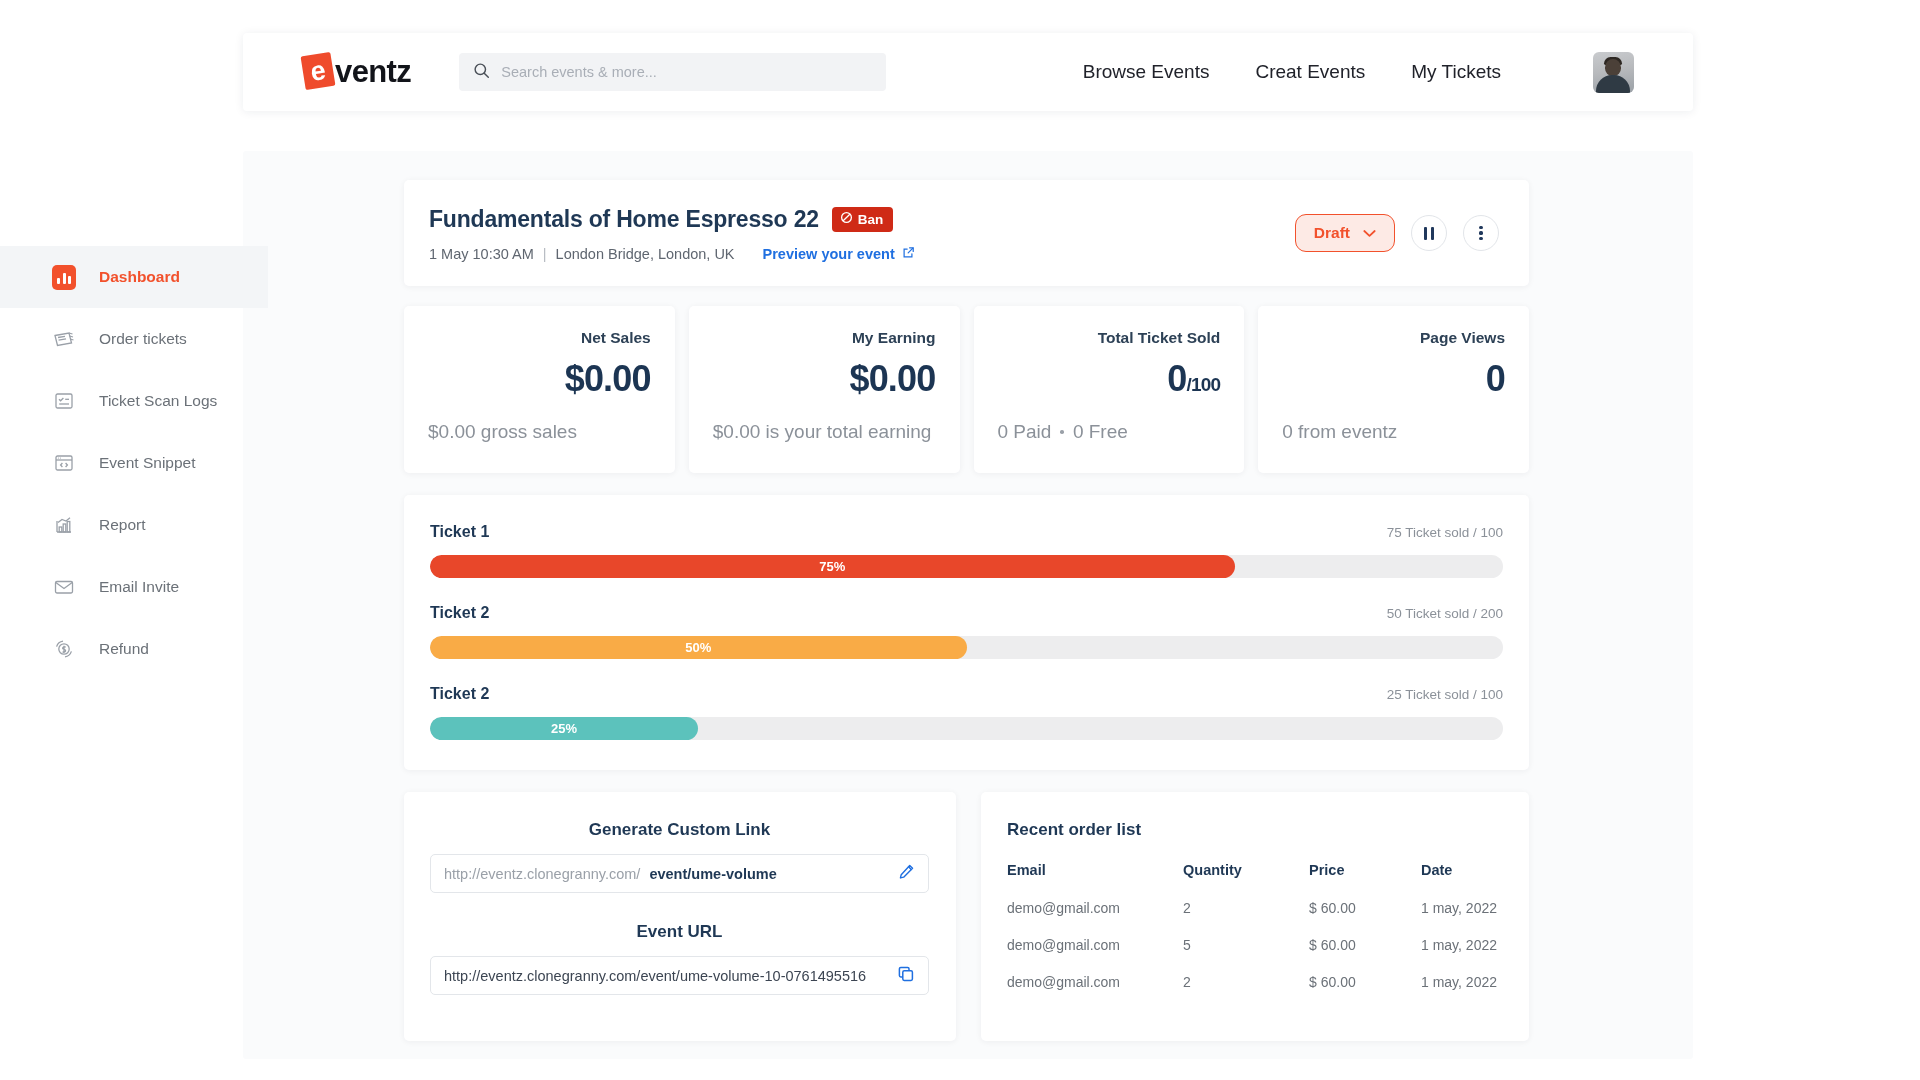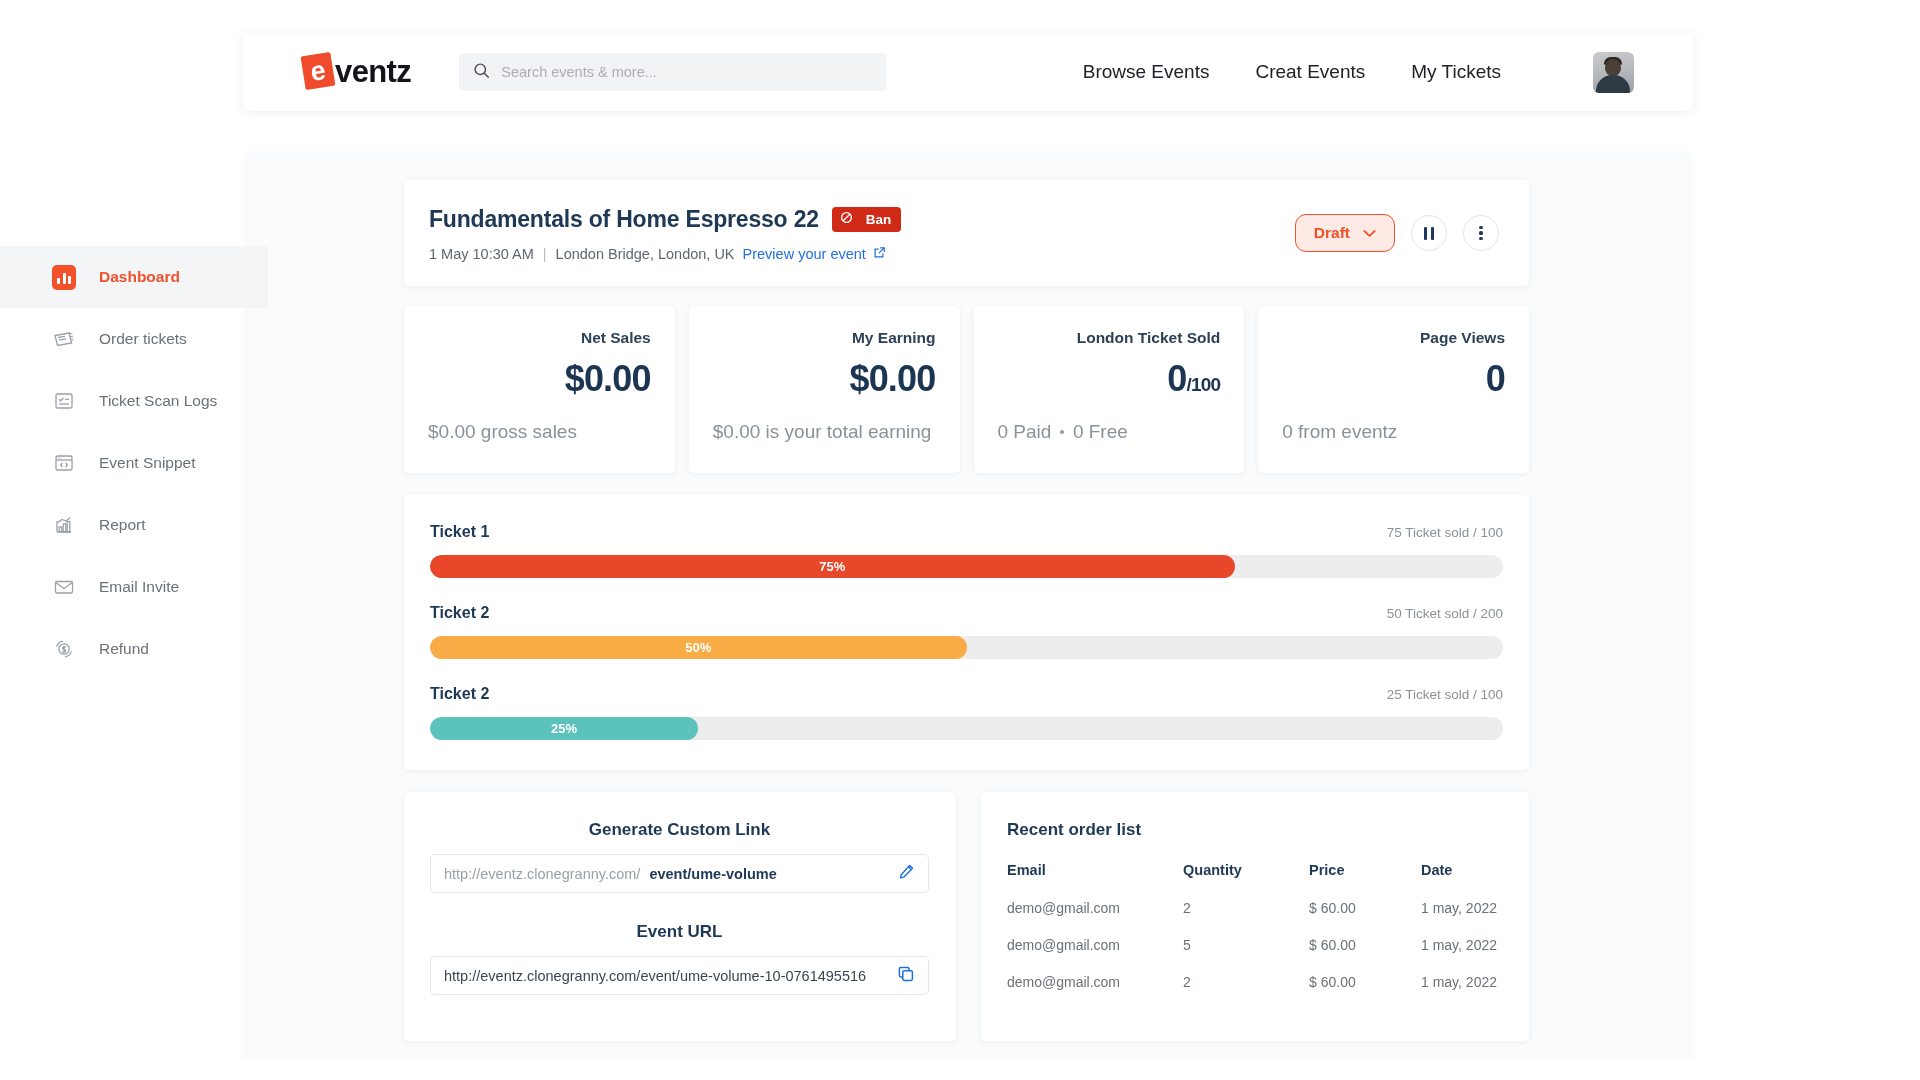--- a/index.html
+++ b/index.html
@@ -62,25 +62,25 @@
   .ico-dash i:nth-child(2) { height: 11px; }
   .ico-dash i:nth-child(3) { height: 8px; }
 
   
   .card { background: #fff; border-radius: 5px; box-shadow: 0 1px 6px rgba(30,41,59,.06); }
   .event-head { padding: 26px 30px 24px 25px; display: flex; align-items: flex-start; }
   .event-title-row { display: flex; align-items: center; gap: 13px; }
   .event-title { font-size: 23px; font-weight: 700; color: #1f3855; letter-spacing: -0.2px; }
   .badge-ban {
     background: #cf2a16; color: #fff; border-radius: 4px; font-size: 13.5px; font-weight: 600;
-    padding: 4px 10px 5px 8px; display: flex; align-items: center; gap: 13px; white-space: nowrap;
+    padding: 4px 10px 5px 8px; display: flex; align-items: center; gap: 5px; white-space: nowrap;
   }
   .event-meta { margin-top: 13px; display: flex; align-items: center; font-size: 14.5px; color: #5f6670; gap: 0; }
   .meta-sep { margin: 0 9px; color: #b6bbc2; }
-  .preview-link { margin-left: 8px; color: #1f6fe0; font-weight: 400; font-size: 14.5px; display: flex; align-items: center; gap: 7px; cursor: pointer; }
+  .preview-link { margin-left: 28px; color: #1f6fe0; font-weight: 700; font-size: 14.5px; display: flex; align-items: center; gap: 7px; cursor: pointer; }
 
   .head-actions { margin-left: auto; display: flex; align-items: center; gap: 16px; padding-top: 8px; }
   .btn-draft {
     background: #fdeae5; border: 1.4px solid #f2512c; color: #f2512c; border-radius: 11px;
     font-size: 15.5px; font-weight: 600; height: 38px; padding: 0 18px;
     display: flex; align-items: center; gap: 13px; cursor: pointer;
   }
   .round-btn { width: 36px; height: 36px; border-radius: 50%; border: 1.3px solid #e2e5e9; background: #fff; display: flex; align-items: center; justify-content: center; cursor: pointer; }
   .pause-bar { width: 3.5px; height: 13px; background: #20385c; border-radius: 1px; }
   .dot3 { display: flex; flex-direction: column; gap: 2.5px; align-items: center; }
@@ -312,21 +312,21 @@
         <div class="stat-label">Net Sales</div>
         <div class="stat-value">$0.00</div>
         <div class="stat-sub">$0.00 gross sales</div>
       </div>
       <div class="stat">
         <div class="stat-label">My Earning</div>
         <div class="stat-value">$0.00</div>
         <div class="stat-sub">$0.00 is your total earning</div>
       </div>
       <div class="stat">
-        <div class="stat-label">London Ticket Sold</div>
+        <div class="stat-label">Total Ticket Sold</div>
         <div class="stat-value">
           <span>0</span><small>/100</small>
         </div>
         <div class="stat-sub">
           <span>0 Paid</span>
           <span class="sub-dot"></span>
           <span>0 Free</span>
         </div>
       </div>
       <div class="stat">

